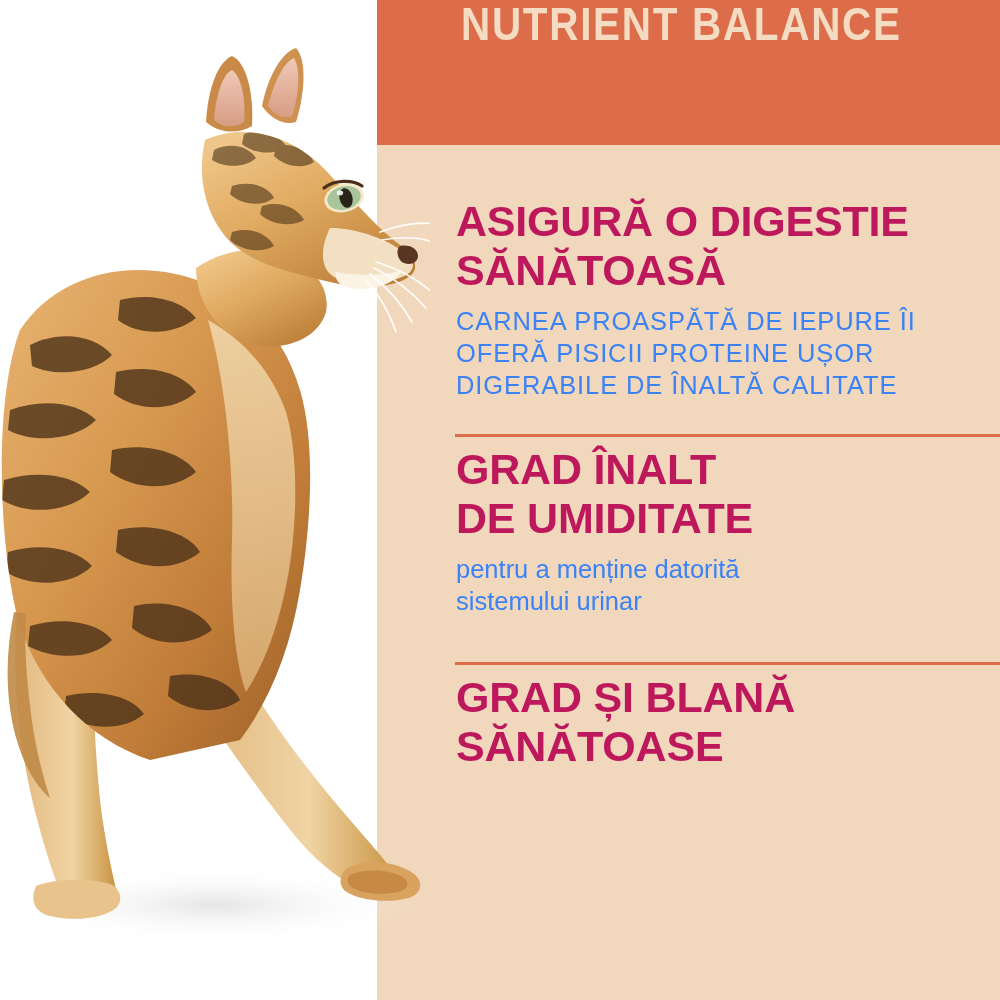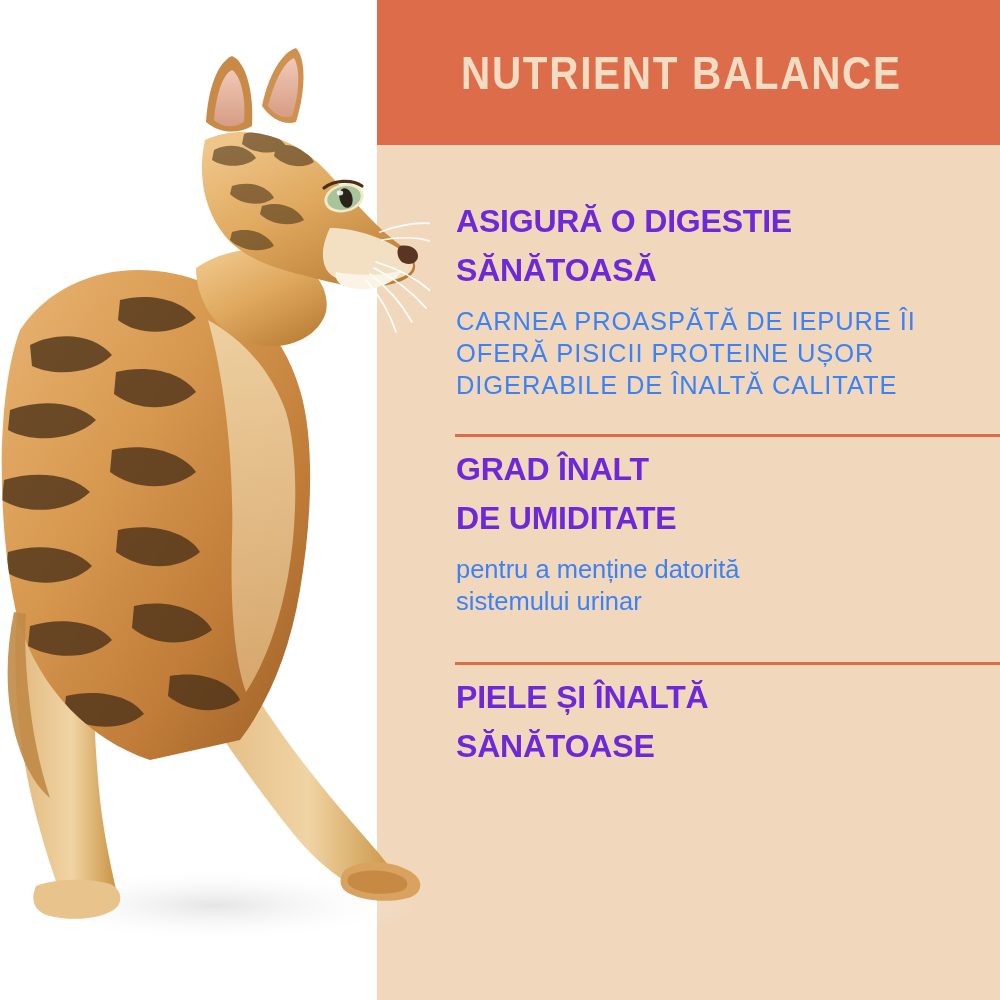--- a/index.html
+++ b/index.html
@@ -34,21 +34,20 @@
 
   
   .header-band {
     position: absolute;
     left: 377px;
     top: 0;
     width: 623px;
     height: 145px;
     background: #DC6C4A;
     display: flex;
-    align-items: center;
   }
   .header-title {
     margin-left: 84px;
     color: #F3DCC1;
     font-family: "Liberation Sans Narrow", "Liberation Sans", sans-serif;
     font-size: 47px;
     font-weight: 700;
     letter-spacing: 2.0px;
     line-height: 1;
     transform: scaleX(0.86);
@@ -68,22 +67,22 @@
   .section {
     position: absolute;
     left: 0;
     width: 544px;
   }
   .section.s1 { top: 52px; }
   .section.s2 { top: 300px; }
   .section.s3 { top: 528px; }
 
   .section-heading {
-    color: #6d28d9;
-    font-size: 32px;
+    color: #be185d;
+    font-size: 43px;
     font-weight: 700;
     line-height: 49px;
     letter-spacing: -0.2px;
     margin: 0 0 10px 0;
     white-space: pre-line;
   }
 
   .section-body {
     color: #3b82f6;
     font-size: 25.5px;
@@ -275,21 +274,21 @@
     </div>
 
     <div class="section s2">
       <p class="section-heading">GRAD ÎNALT
 DE UMIDITATE</p>
       <p class="section-body">pentru a menține datorită
 sistemului urinar</p>
     </div>
 
     <div class="section s3">
-      <p class="section-heading">PIELE ȘI ÎNALTĂ
+      <p class="section-heading">GRAD ȘI BLANĂ
 SĂNĂTOASE</p>
     </div>
 
   </div>
 
   <div class="divider d1"></div>
   <div class="divider d2"></div>
 
 </div>
 

